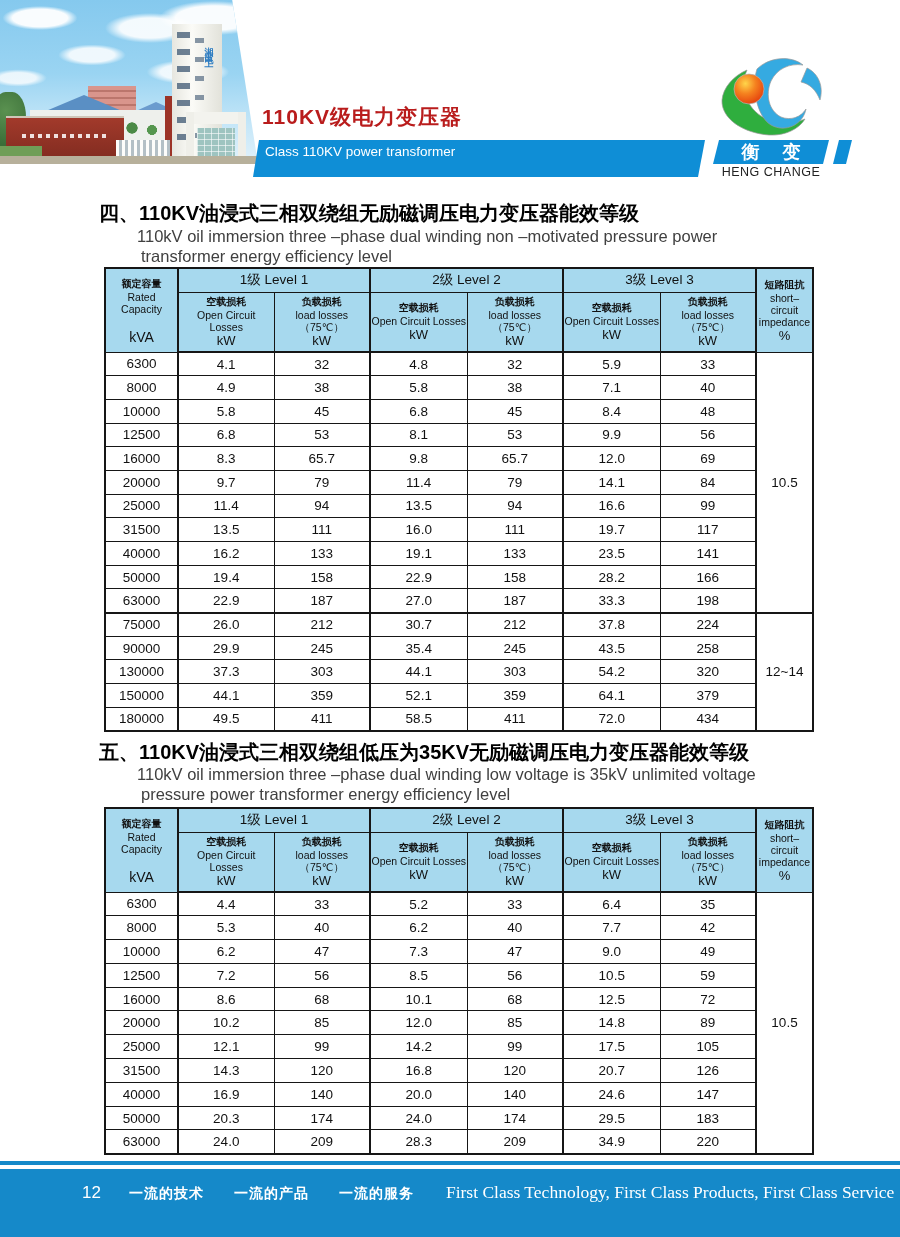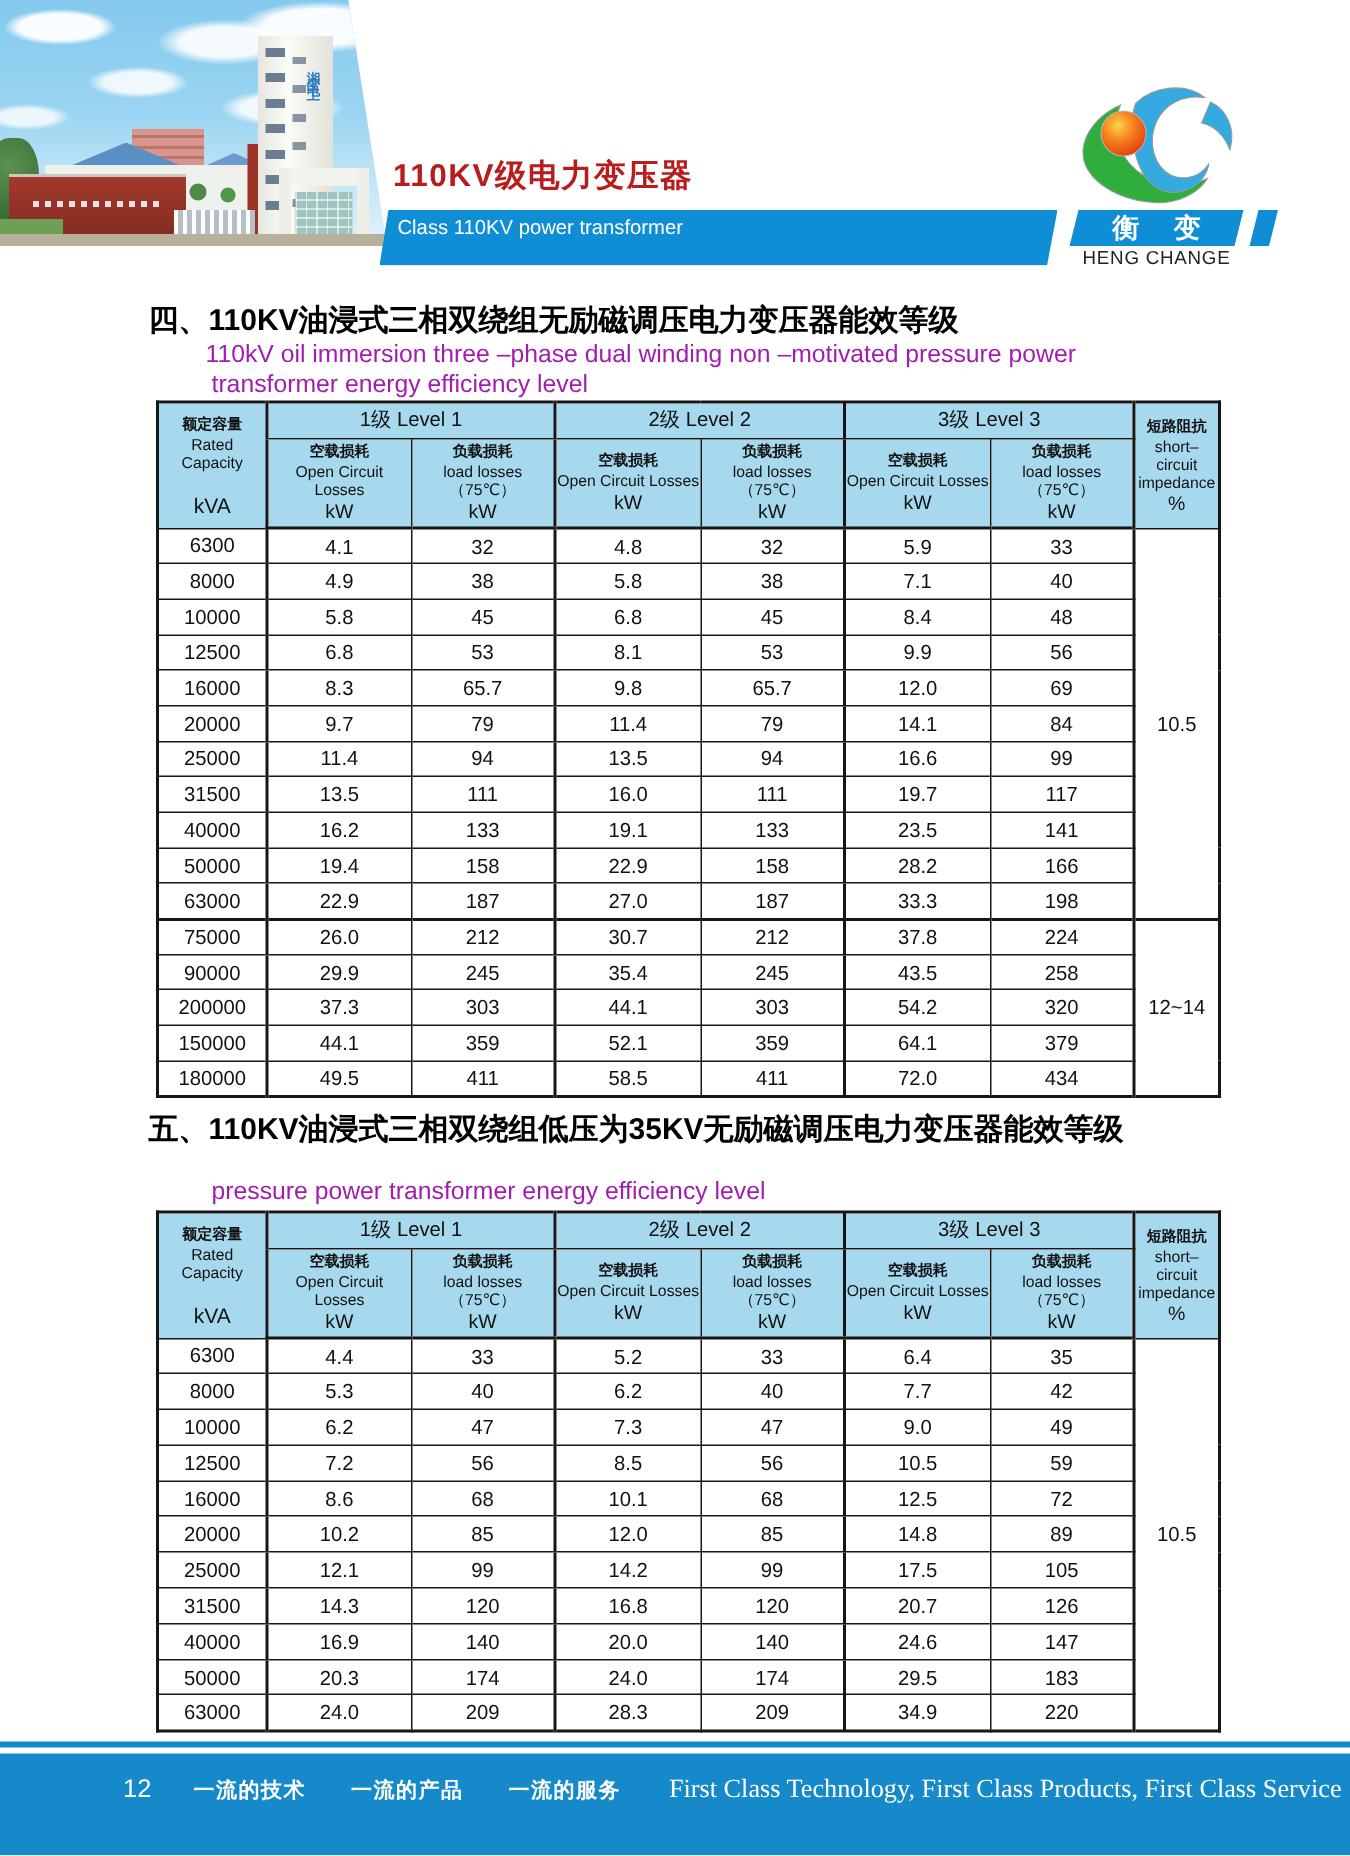--- a/index.html
+++ b/index.html
@@ -69,21 +69,21 @@
     background:var(--accent,#0f8ed6);transform:skewX(-14deg);}
   .brand-par .inner{display:flex;justify-content:space-around;align-items:center;height:100%;
     transform:skewX(14deg);color:#fff;font-weight:bold;font-size:18px;padding:0 14px;}
   .brand-stripe{position:absolute;left:836px;top:140px;width:13px;height:24px;
     background:var(--accent,#0f8ed6);transform:skewX(-14deg);}
   .brand-en{position:absolute;left:714px;top:165px;width:114px;text-align:center;
     font-size:12.5px;color:#222;letter-spacing:.5px;}
 
   
   .sec-title{position:absolute;left:99px;font-size:20px;font-weight:bold;color:#000;}
-  .sec-en{position:absolute;font-size:16.5px;color:#a21caf;}
+  .sec-en{position:absolute;font-size:16.5px;color:#404040;}
   #s4-title{top:200px;} #s4-en1{left:137px;top:227px;} #s4-en2{left:141px;top:247px;}
   #s5-title{top:739px;} #s5-en1{left:137px;top:765px;} #s5-en2{left:141px;top:785px;}
   #t1-wrap{position:absolute;left:104px;top:267px;}
   #t2-wrap{position:absolute;left:104px;top:807px;}
 
   
   table.eff{border-collapse:collapse;table-layout:fixed;background:#fff;
     border:2.5px solid #161616;}
   table.eff th,table.eff td{border:1px solid #161616;text-align:center;
     vertical-align:middle;padding:0;overflow:hidden;}
@@ -355,21 +355,21 @@
           <tr>
             <td>90000</td>
             <td class="bl">29.9</td>
             <td>245</td>
             <td class="bl">35.4</td>
             <td>245</td>
             <td class="bl">43.5</td>
             <td>258</td>
           </tr>
           <tr>
-            <td>200000</td>
+            <td>130000</td>
             <td class="bl">37.3</td>
             <td>303</td>
             <td class="bl">44.1</td>
             <td>303</td>
             <td class="bl">54.2</td>
             <td>320</td>
           </tr>
           <tr>
             <td>150000</td>
             <td class="bl">44.1</td>
@@ -386,20 +386,21 @@
             <td class="bl">58.5</td>
             <td>411</td>
             <td class="bl">72.0</td>
             <td>434</td>
           </tr>
         </tbody>
       </table>
     </div>
 
   <div class="sec-title" id="s5-title">五、110KV油浸式三相双绕组低压为35KV无励磁调压电力变压器能效等级</div>
+  <div class="sec-en" id="s5-en1">110kV oil immersion three –phase dual winding low voltage is 35kV unlimited voltage</div>
   <div class="sec-en" id="s5-en2">pressure power transformer energy efficiency level</div>
   <div id="t2-wrap">
       <table class="eff t2">
         <colgroup>
           <col style="width: 73px;">
           <col style="width: 96px;">
           <col style="width: 96px;">
           <col style="width: 97px;">
           <col style="width: 96px;">
           <col style="width: 97px;">

